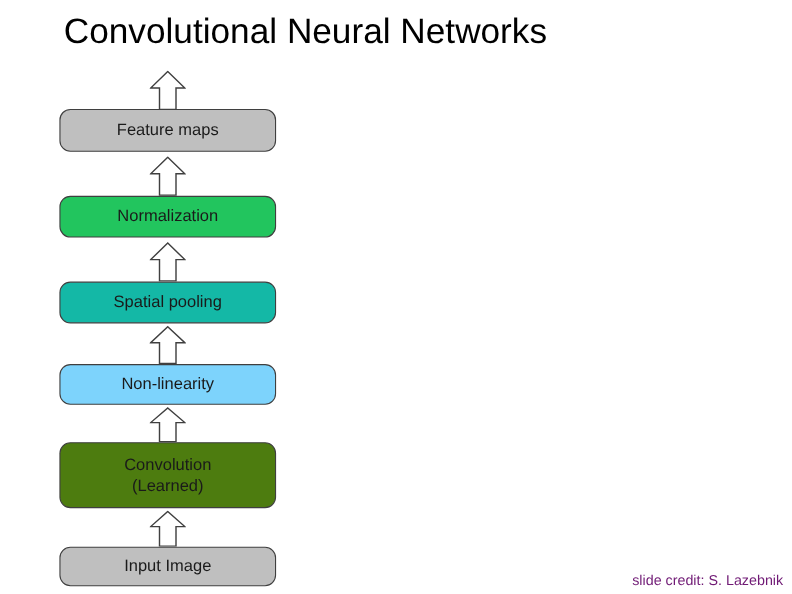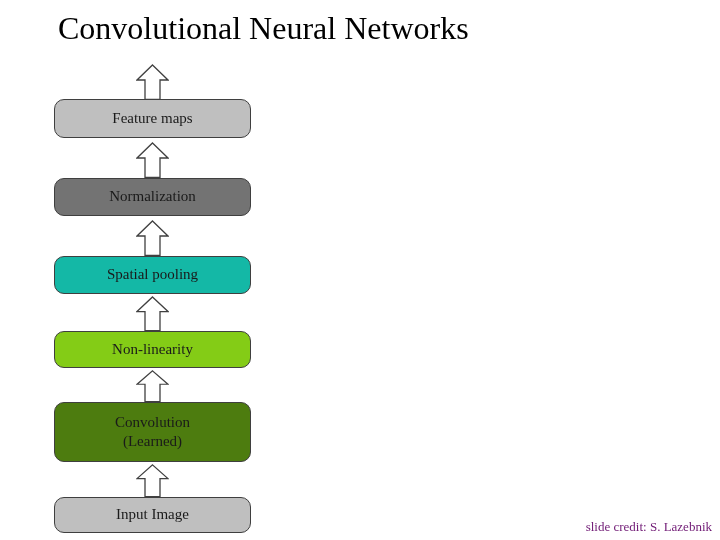--- a/index.html
+++ b/index.html
@@ -6,21 +6,21 @@
     margin: 0;
     padding: 0;
     background: #ffffff;
   }
   .slide {
     position: relative;
     width: 720px;
     height: 540px;
     background: #ffffff;
     overflow: hidden;
-    font-family: Liberation Serif, serif;
+    font-family: Liberation Sans, sans-serif;
   }
   .slide-title {
     position: absolute;
     left: 58px;
     top: 10px;
     font-size: 32px;
     font-weight: 500;
     color: #000000;
     letter-spacing: 0px;
     white-space: nowrap;
@@ -105,25 +105,25 @@
     </svg>
   </div>
   <div class="up-arrow arrow-6">
     <svg viewBox="0 0 33 36" preserveAspectRatio="none">
       <polygon points="16.5,1 32,16 24,16 24,35.5 9,35.5 9,16 1,16" fill="#ffffff" stroke="#404040" stroke-width="1.3"></polygon>
     </svg>
   </div>
 
   <div class="layer-box box-1" style="background-color: rgb(191, 191, 191);">Feature maps</div>
 
-  <div class="layer-box box-2" style="background-color: #737373;">Normalization</div>
+  <div class="layer-box box-2" style="background-color: #22c55e;">Normalization</div>
 
   <div class="layer-box box-3" style="background-color: #14b8a6;">Spatial pooling</div>
 
-  <div class="layer-box box-4" style="background-color: #84cc16; text-align: center;">Non-linearity</div>
+  <div class="layer-box box-4" style="background-color: #7dd3fc; text-align: center;">Non-linearity</div>
 
   <div class="layer-box box-5" style="background-color: #4d7c0f;">Convolution
 (Learned)</div>
 
   <div class="layer-box box-6" style="background-color: rgb(191, 191, 191);">Input Image</div>
 
   <div class="credit">slide credit: S. Lazebnik</div>
 
 </div>
 

